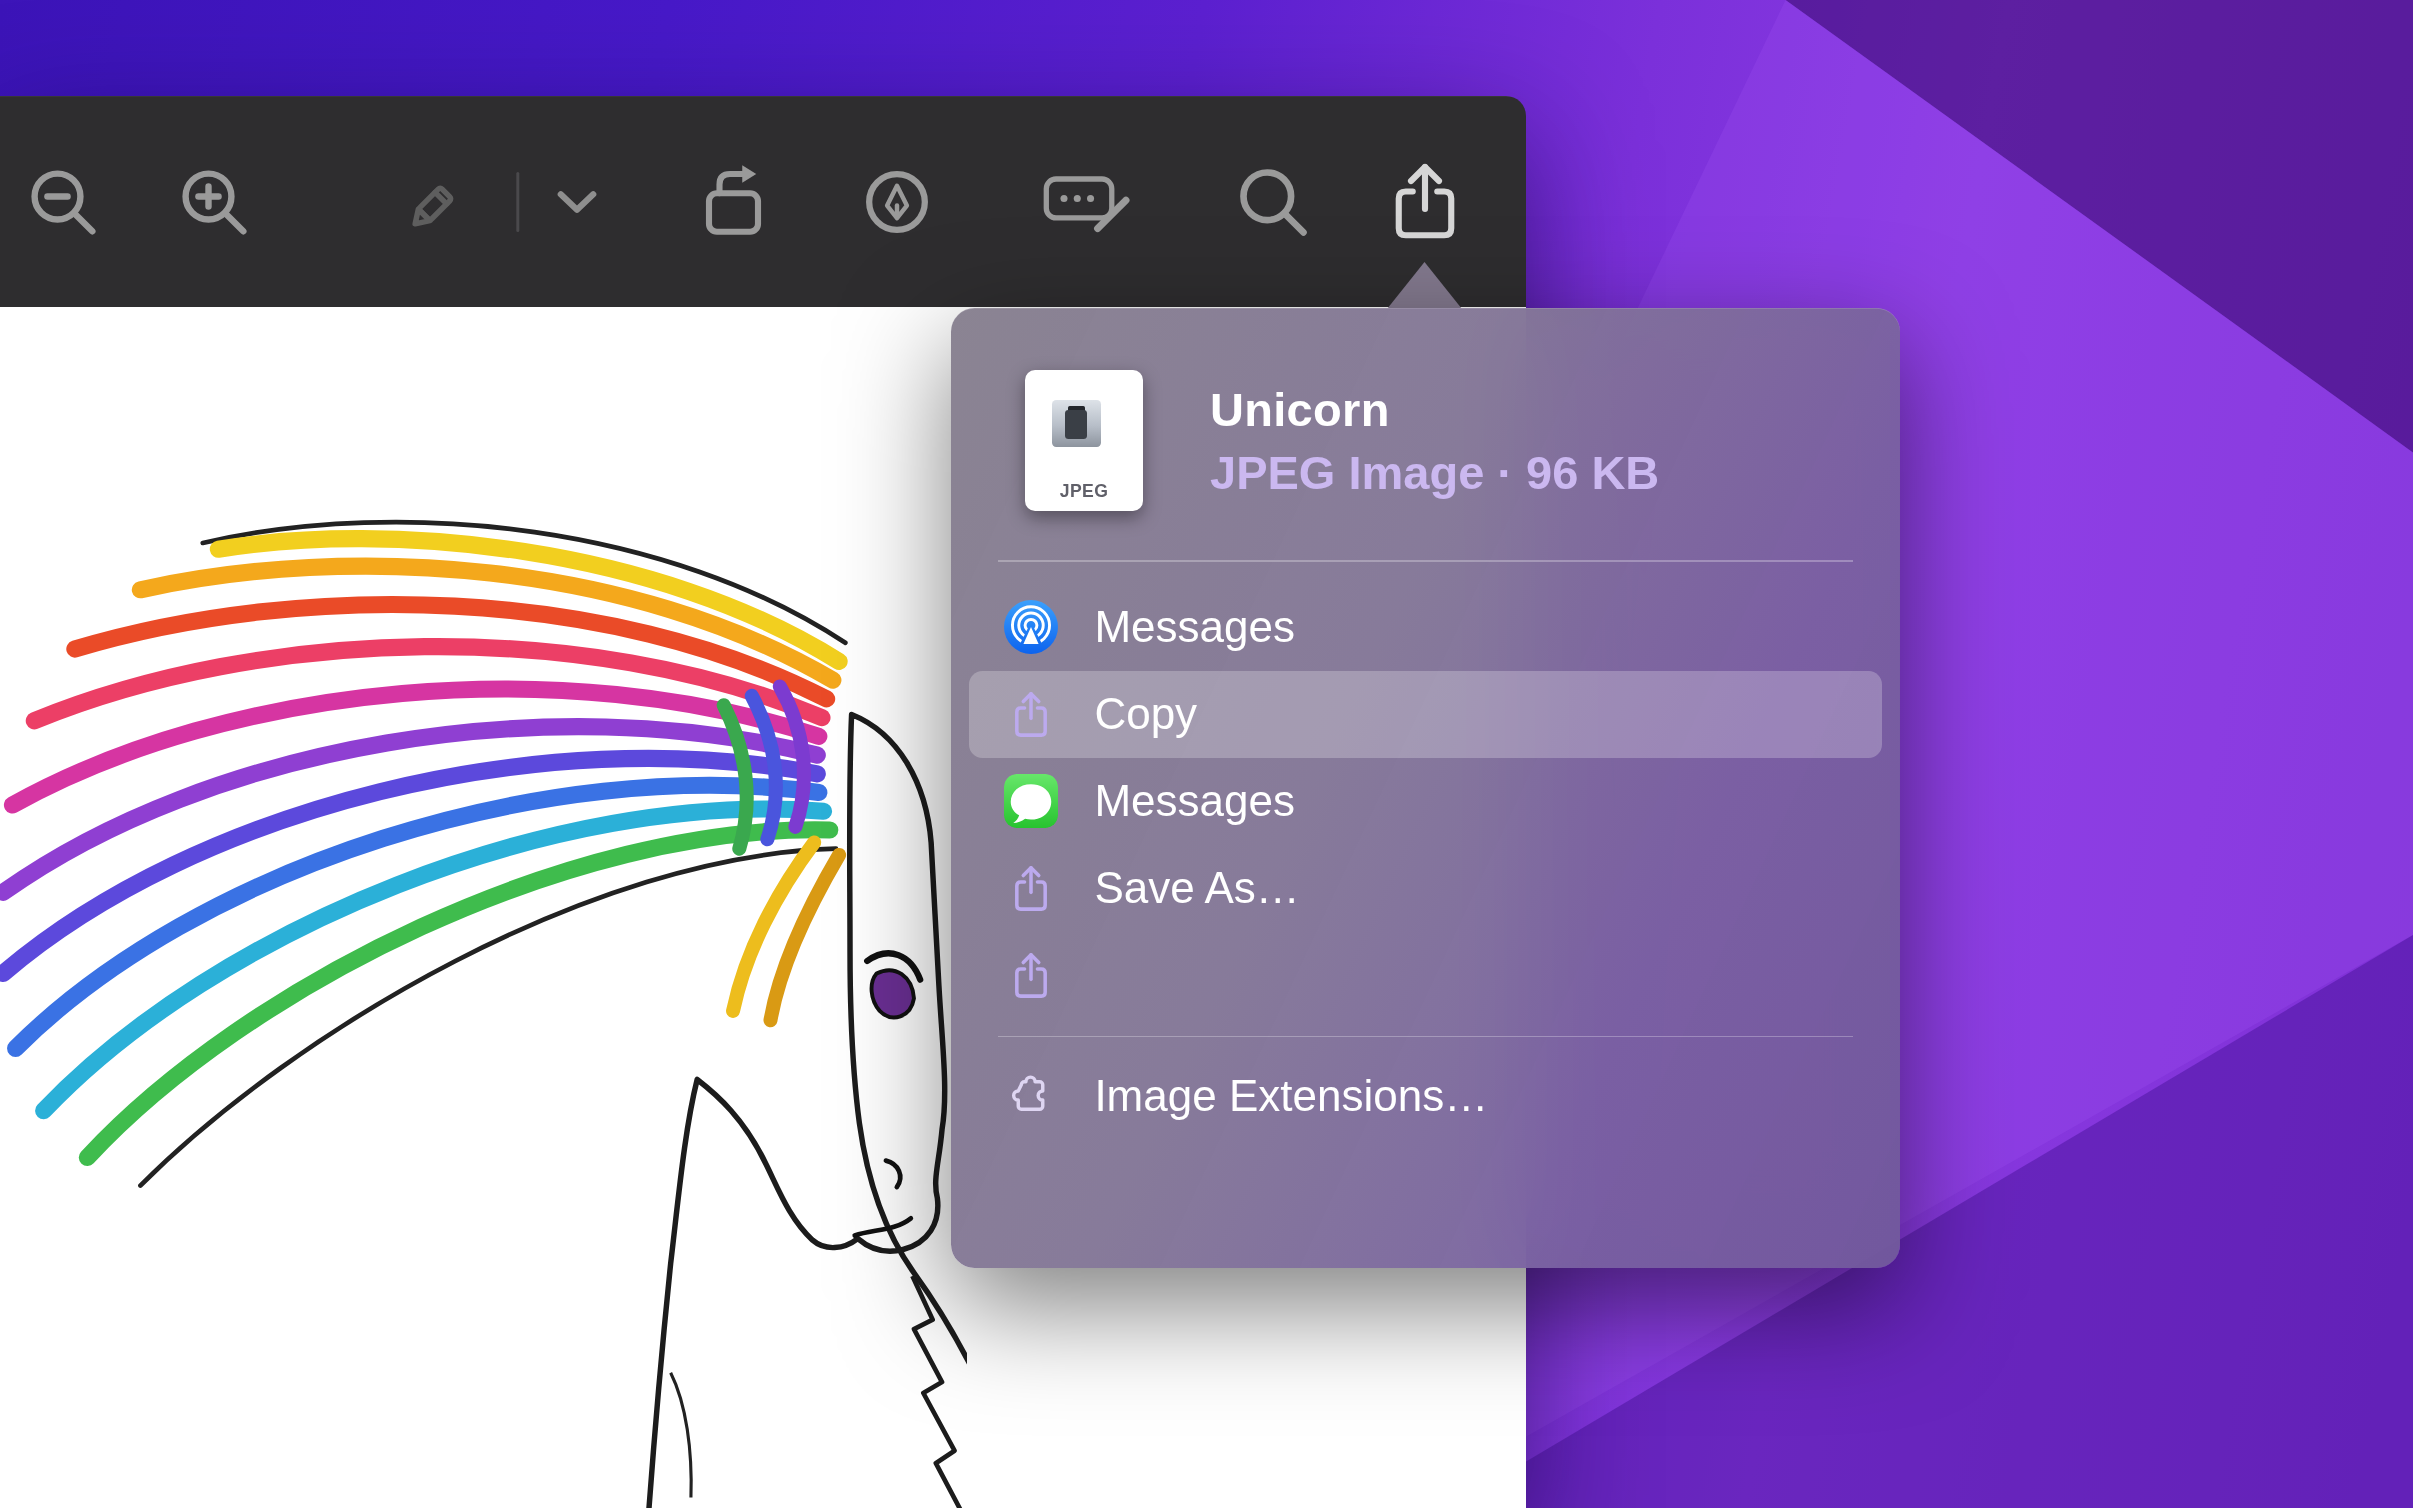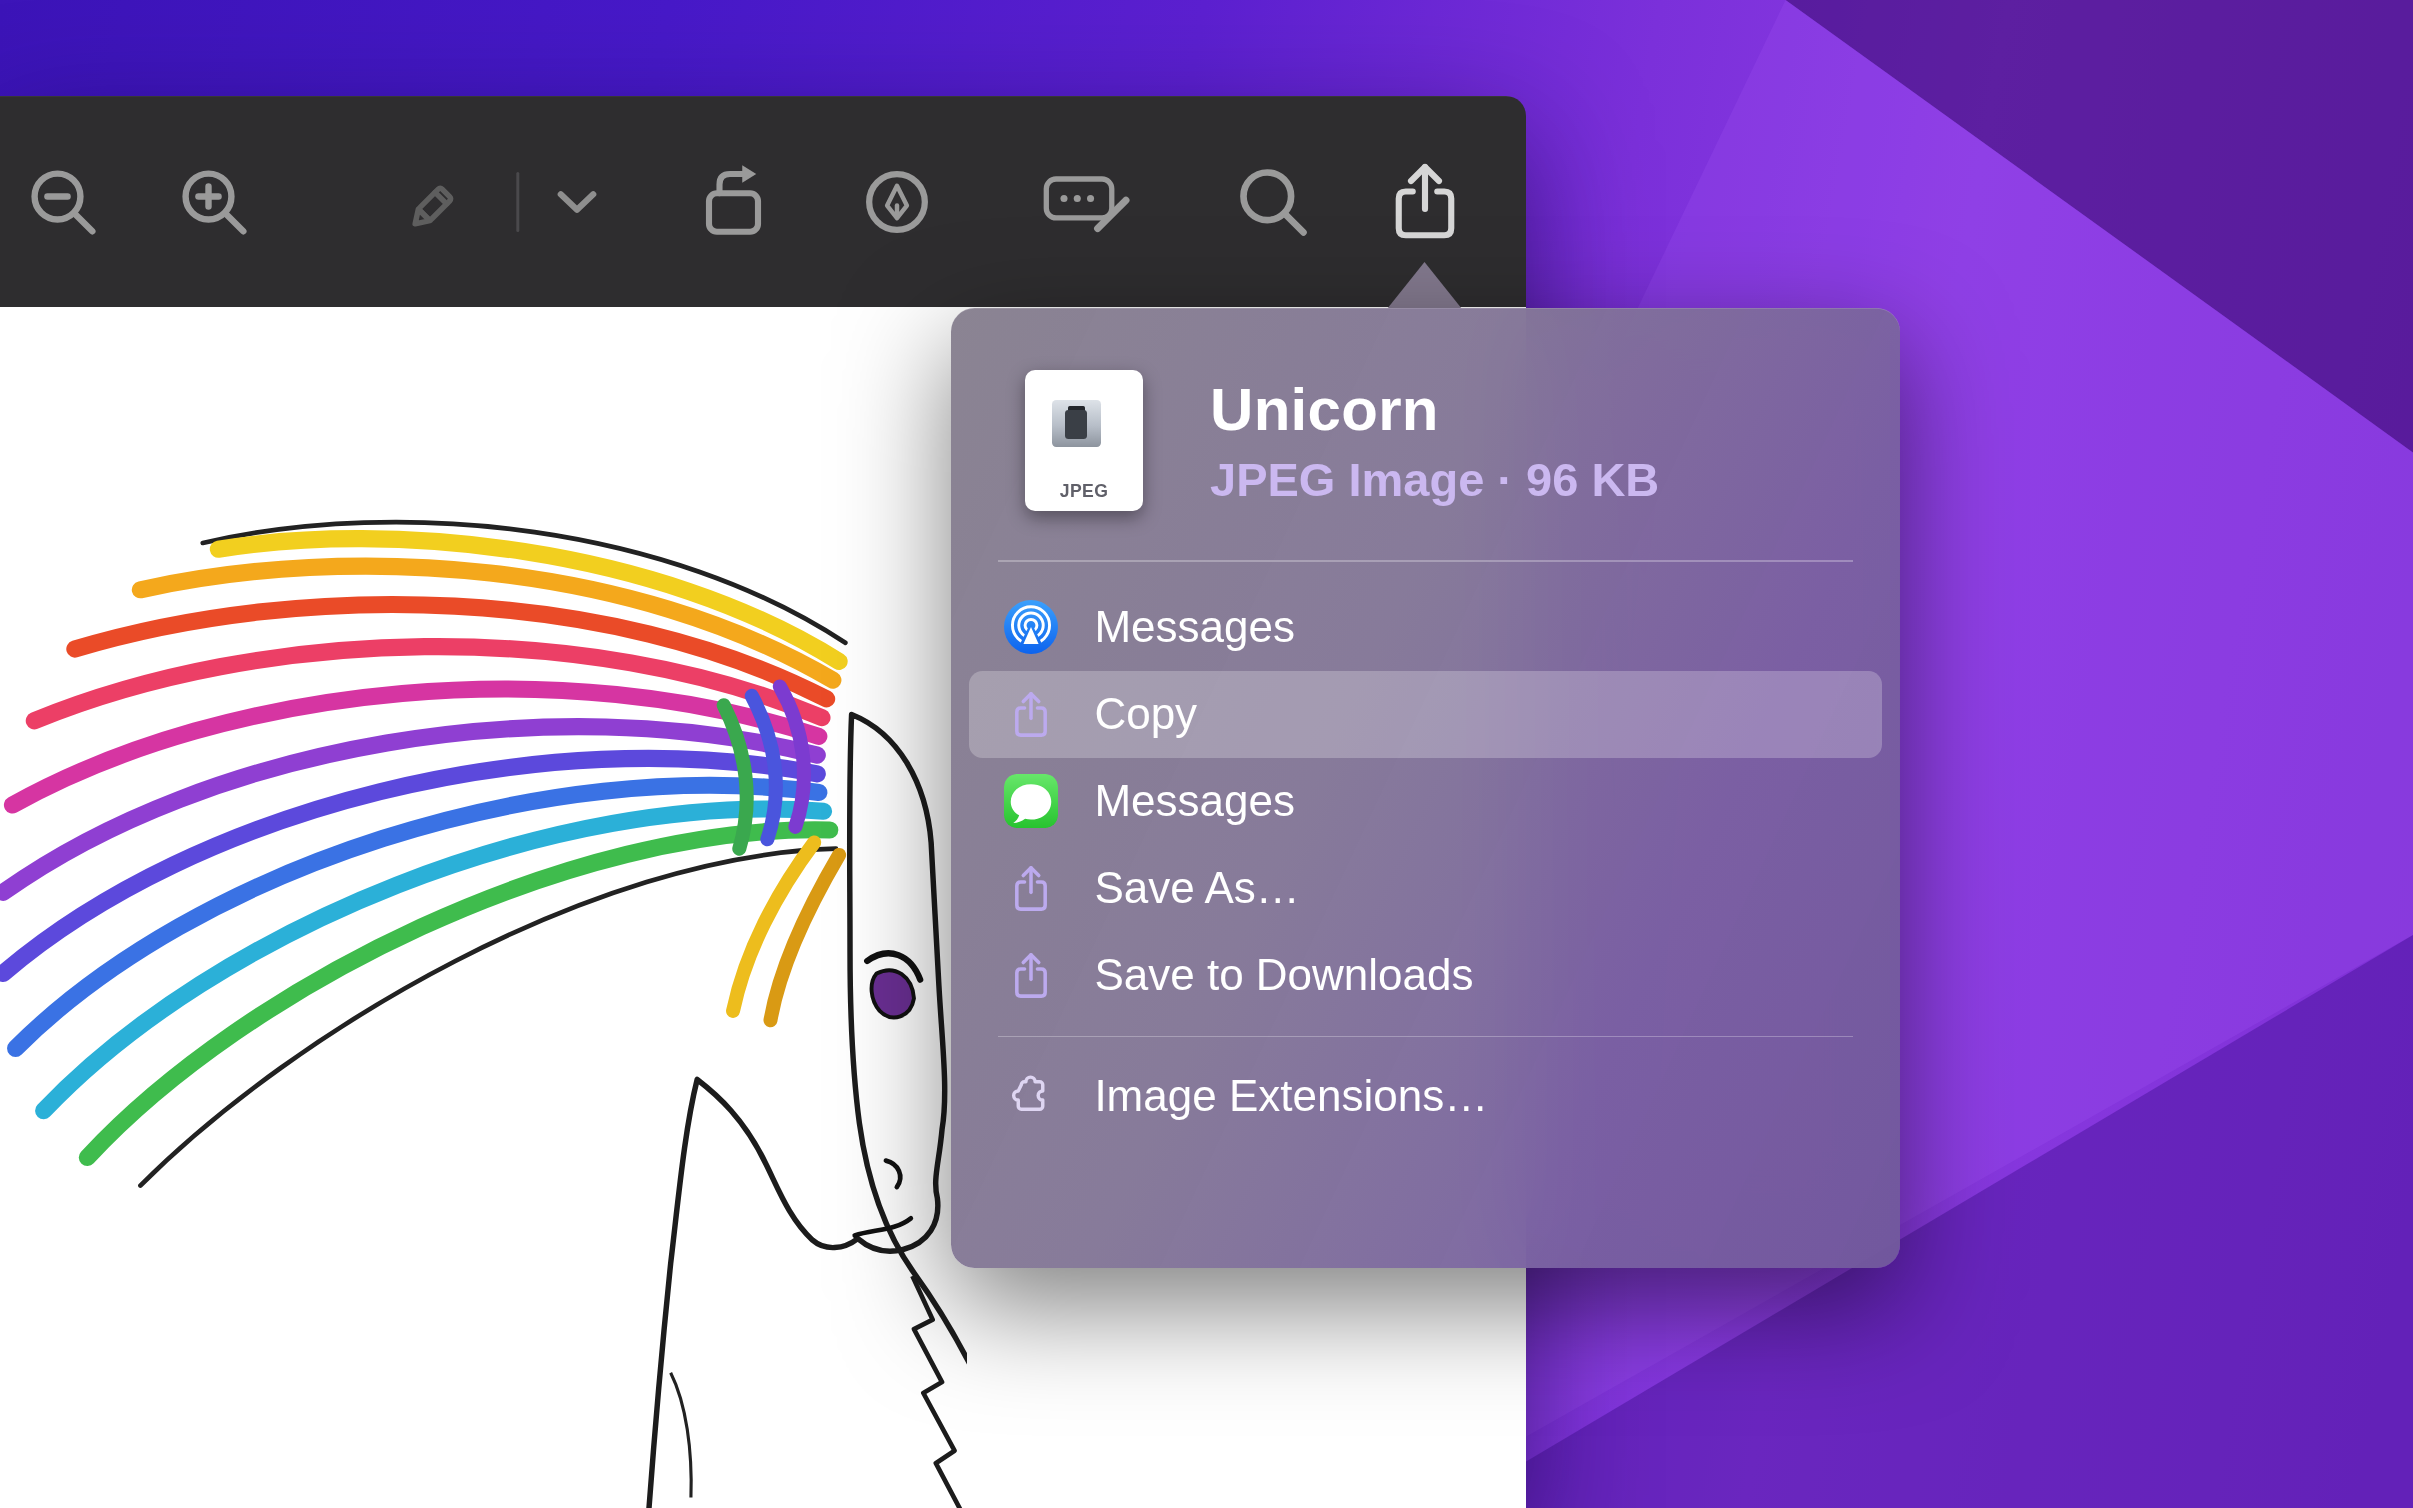--- a/index.html
+++ b/index.html
@@ -34,21 +34,21 @@
   .file-row{display:flex;align-items:center;padding:62px 34px 0 74px;}
   .file-icon{position:relative;width:118px;height:141px;background:#ffffff;border-radius:10px;
     box-shadow:0 6.7px 18.4px rgba(0,0,0,0.38);flex:0 0 auto;}
   .file-thumb{position:absolute;left:27px;top:30px;width:49px;height:47px;border-radius:4.2px;
     background:linear-gradient(180deg,#dde2e8 0%,#b7bec8 55%,#8d949e 100%);overflow:hidden;}
   .file-thumb .jar{position:absolute;left:13.4px;top:10px;width:22px;height:28.5px;background:#3a3f46;border-radius:3.4px;}
   .file-thumb .jarcap{position:absolute;left:16px;top:5.9px;width:17px;height:5.9px;background:#23262b;border-radius:1.7px;}
   .jpeg-badge{position:absolute;left:0;right:0;bottom:9.2px;text-align:center;
     font-size:17.6px;font-weight:700;color:#606069;letter-spacing:0.4px;}
   .file-text{margin-left:67px;}
-  .file-name{font-size:60px;font-weight:700;color:#ffffff;letter-spacing:0.3px;}
+  .file-name{font-size:47px;font-weight:700;color:#ffffff;letter-spacing:0.3px;}
   .file-meta{font-size:47px;color:#cbb8f0;margin-top:8px;font-weight:bold;}
   .divider{height:1.7px;background:rgba(255,255,255,0.28);margin:0 47px;flex:0 0 auto;}
   .div1{margin-top:49px;}
   .div2{margin-top:17px;}
   .menu{padding:22px 18.4px 0 18.4px;}
   .menu-row{display:flex;align-items:center;height:87px;border-radius:13.4px;padding:0 0 0 32px;cursor:default;}
   .menu-row.highlighted{background:rgba(255,255,255,0.24);}
   .mi{width:59px;display:flex;align-items:center;justify-content:center;flex:0 0 auto;}
   .mlabel{margin-left:34px;font-size:44px;color:#ffffff;line-height:1;}
   .footer-wrap{padding:15px 18.4px 0 18.4px;}
@@ -288,21 +288,20 @@
       <div class="menu-row">
         <span class="mi">
           <svg width="42" height="49" viewBox="0 0 64 76">
             <g stroke="#bcaaee" stroke-width="5.5" fill="none" stroke-linecap="round" stroke-linejoin="round">
               <path d="M22 28 H16 Q10 28 10 34 V64 Q10 70 16 70 H48 Q54 70 54 64 V34 Q54 28 48 28 H42"></path>
               <path d="M32 6 V44"></path>
                 <path d="M20 18 L32 6 L44 18"></path>
             </g>
           </svg>
         </span>
-        <span class="mlabel">Save to Downloads</span>
       </div>
     </div>
 
     <div class="divider div2"></div>
 
     <div class="footer-wrap">
       <div class="menu-row">
         <span class="mi">
           <svg width="49" height="49" viewBox="0 0 64 64">
             <path d="M20 18 a4 4 0 0 1 4 -4 h2 a6 6 0 0 1 12 0 h6 a4 4 0 0 1 4 4 v8 a6 6 0 0 0 0 12 v8 a4 4 0 0 1 -4 4 h-24 a4 4 0 0 1 -4 -4 v-8 a6 6 0 0 1 0 -12 z" stroke="#ded5f2" stroke-width="4.5" fill="none" stroke-linejoin="round"></path>

